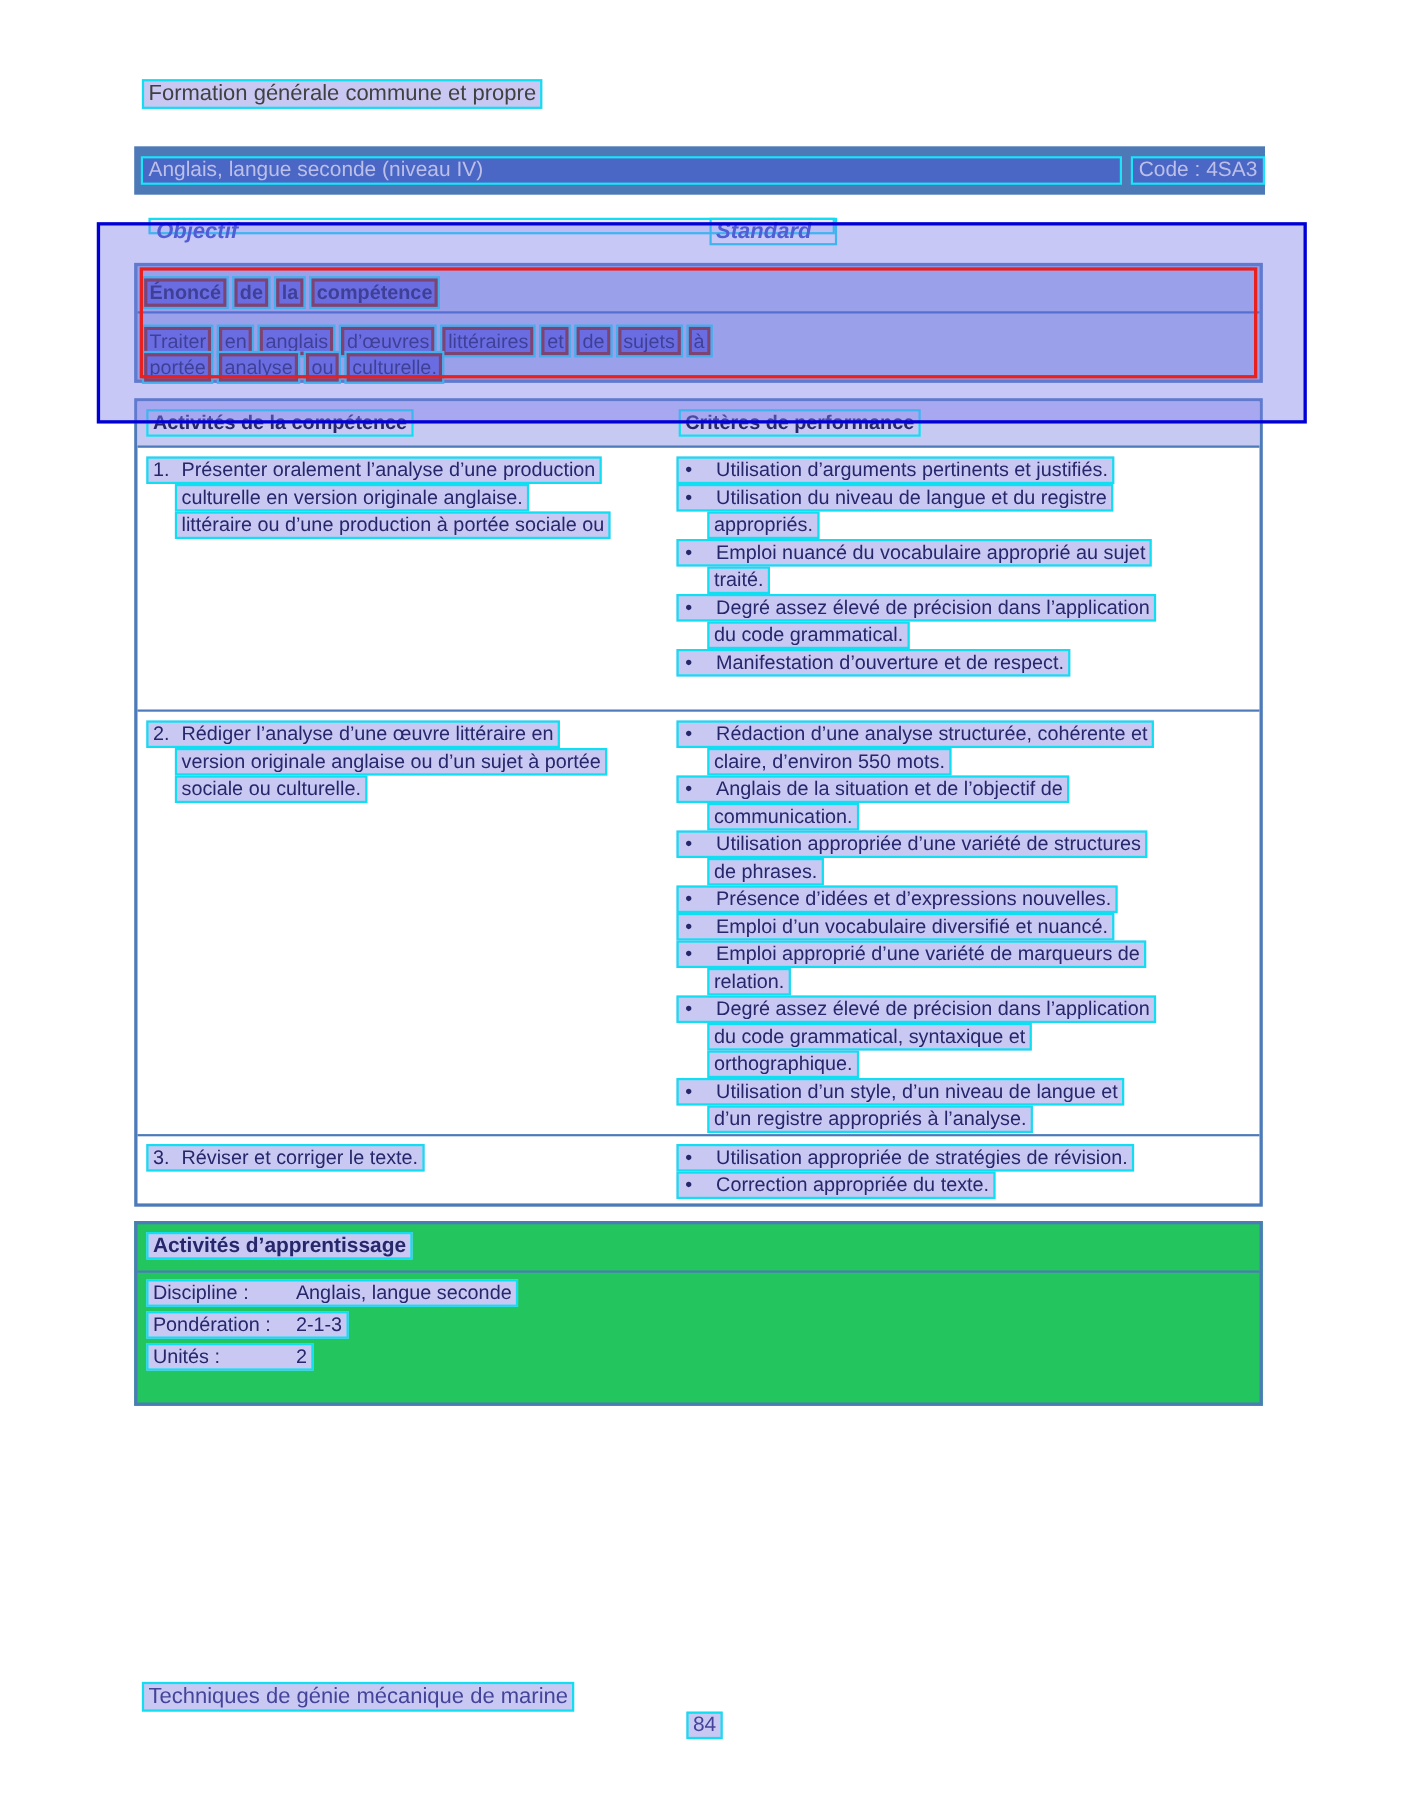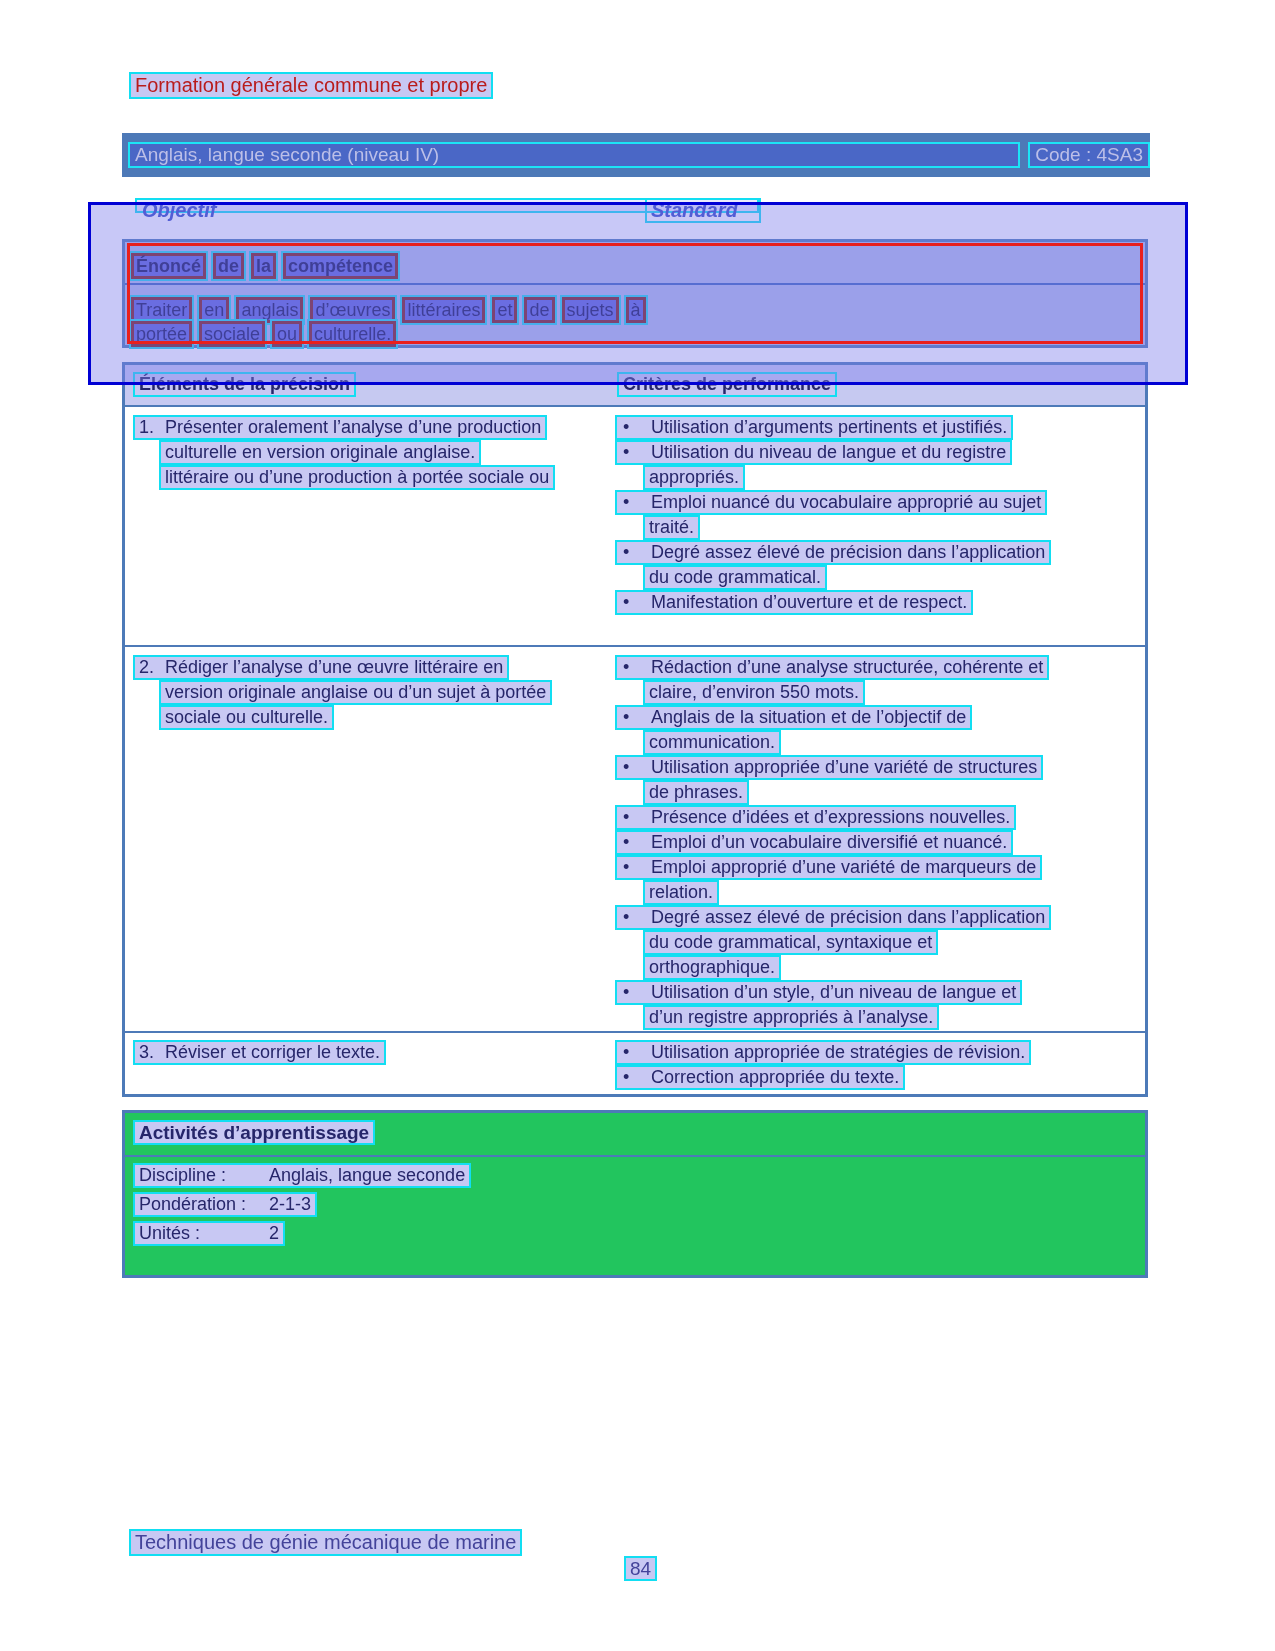--- a/index.html
+++ b/index.html
@@ -5,21 +5,21 @@
   html,body{margin:0;padding:0;background:#ffffff;}
   body{width:1275px;height:1651px;position:relative;overflow:hidden;
        font-family:"Liberation Sans",sans-serif;color:#26266a;}
 
   
   .hl{display:inline-block;background:#c8c8f3;border:2px solid #12def2;
       padding:0 4px;font-size:18px;line-height:21px;vertical-align:top;white-space:pre;}
   .line{height:25px;}
   .b{font-weight:bold;}
 
-  .toplabel{position:absolute;left:129px;top:72px;font-size:20px;line-height:23px;color:#b91c1c;}
+  .toplabel{position:absolute;left:129px;top:72px;font-size:20px;line-height:23px;color:#404040;}
 
   
   .bar{position:absolute;left:122px;top:133px;width:1028px;height:44px;background:#4d79b7;
        box-sizing:border-box;display:flex;align-items:center;padding:0 0 0 6px;}
   .bhl{background:#4a67c6;border:2px solid #1ce4f6;color:#bcbfe8;font-size:19px;
        line-height:22px;padding:0 5px;box-sizing:border-box;}
   .bar-title{flex:1;margin-right:8px;}
 
   
   .objline{position:absolute;left:135px;top:198px;width:624px;height:15px;box-sizing:border-box;
@@ -104,30 +104,30 @@
       <span class="word">anglais</span>
       <span class="word">d’œuvres</span>
       <span class="word">littéraires</span>
       <span class="word">et</span>
       <span class="word">de</span>
       <span class="word">sujets</span>
       <span class="word">à</span>
     </div>
   <div class="wline wl-2">
       <span class="word">portée</span>
-      <span class="word">sociale</span>
+      <span class="word">analyse</span>
       <span class="word">ou</span>
       <span class="word">culturelle.</span>
     </div>
   <div class="redframe"></div>
 </div>
 
 <div class="etable">
   <div class="thead">
-    <span class="hl b th1">Éléments de la précision</span>
+    <span class="hl b th1">Activités de la compétence</span>
     <span class="hl b th2">Critères de performance</span>
   </div>
   <div>
       <div class="trow r1">
         <div class="cell leftc">
           <div class="line"><span class="hl"><span class="num">1.</span><span>Présenter oralement l’analyse d’une production</span></span></div>
           <div class="line"><span class="hl contl">culturelle en version originale anglaise.</span></div>
           <div class="line"><span class="hl contl">littéraire ou d’une production à portée sociale ou</span></div>
         </div>
         <div class="cell rightc">

